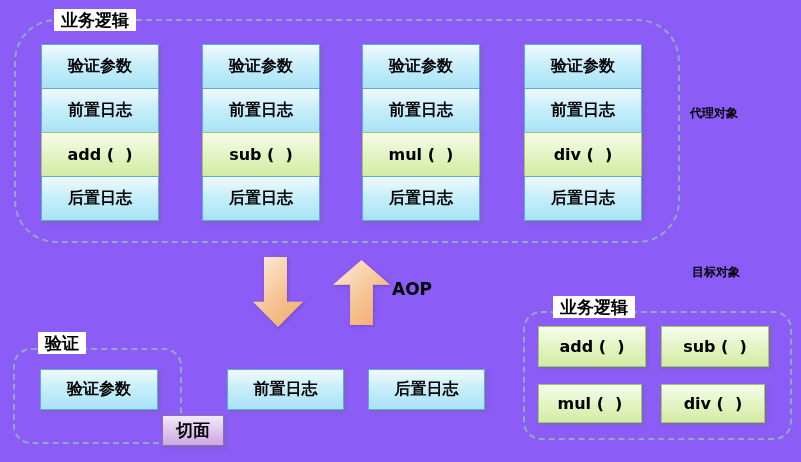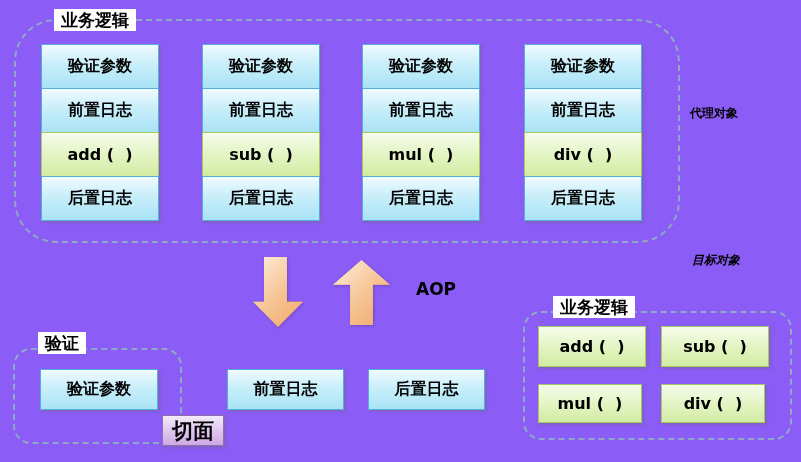--- a/index.html
+++ b/index.html
@@ -55,21 +55,21 @@
     position:absolute;
     display:flex; align-items:center; justify-content:center;
     font-size:16px;
     white-space:pre;
     box-shadow:1.5px 2px 2.5px rgba(110,110,110,0.35);
   }
   .badge {
     position:absolute;
     left:162px; top:415px; width:62px; height:31px;
     display:flex; align-items:center; justify-content:center;
-    font-size:21px;
+    font-size:17px;
     border:1px solid #8e6fae;
     background:linear-gradient(180deg,#f2eaf9 0%,#ddc4ec 55%,#cda9e4 100%);
     box-shadow:1.5px 2px 2.5px rgba(110,110,110,0.35);
     z-index:5;
   }
   .flow-label { position:absolute; font-size:17px; white-space:nowrap; }
   .arrow-wrap {
     position:absolute;
     filter:drop-shadow(0.5px 0.5px 0.5px rgba(214,140,80,0.9)) drop-shadow(1.5px 1.5px 1.5px rgba(0,0,0,0.18));
   }
@@ -122,33 +122,33 @@
 
 
   <div class="arrow-wrap" style="left:253px; top:257px;">
     <div class="arrow-down"></div>
   </div>
 
   <div class="arrow-wrap" style="left:333px; top:260px;">
     <div class="arrow-up"></div>
   </div>
 
-  <div class="flow-label" style="left:416px; top:279px;">AOP</div>
+  <div class="flow-label" style="left:392px; top:279px;">AOP</div>
 
   <div class="dashed small" style="left:13px; top:348px; width:169px; height:96px;">
     <span class="tag" style="left:23px; top:-18px;">验证</span>
   </div>
   <div class="item blue" style="left:40px; top:369px; width:118px; height:41px;">验证参数</div>
 
   <div class="item blue" style="left:227px; top:369px; width:117px; height:41px;">前置日志</div>
   <div class="item blue" style="left:368px; top:369px; width:117px; height:41px;">后置日志</div>
 
   <div class="badge">切面</div>
 
-  <div class="side-label" style="left:692px; top:252px;font-style:italic;">目标对象</div>
+  <div class="side-label" style="left:692px; top:264px;">目标对象</div>
 
   <div class="dashed small" style="left:523px; top:311px; width:269px; height:129px;">
     <span class="tag" style="left:28px; top:-17px;">业务逻辑</span>
   </div>
   <div class="item green" style="left:538px; top:326px; width:108px; height:41px;">add (  )</div>
   <div class="item green" style="left:661px; top:326px; width:108px; height:41px;">sub (  )</div>
   <div class="item green" style="left:538px; top:384px; width:104px; height:39px;">mul (  )</div>
   <div class="item green" style="left:661px; top:384px; width:104px; height:39px;">div (  )</div>
 
 </div>

